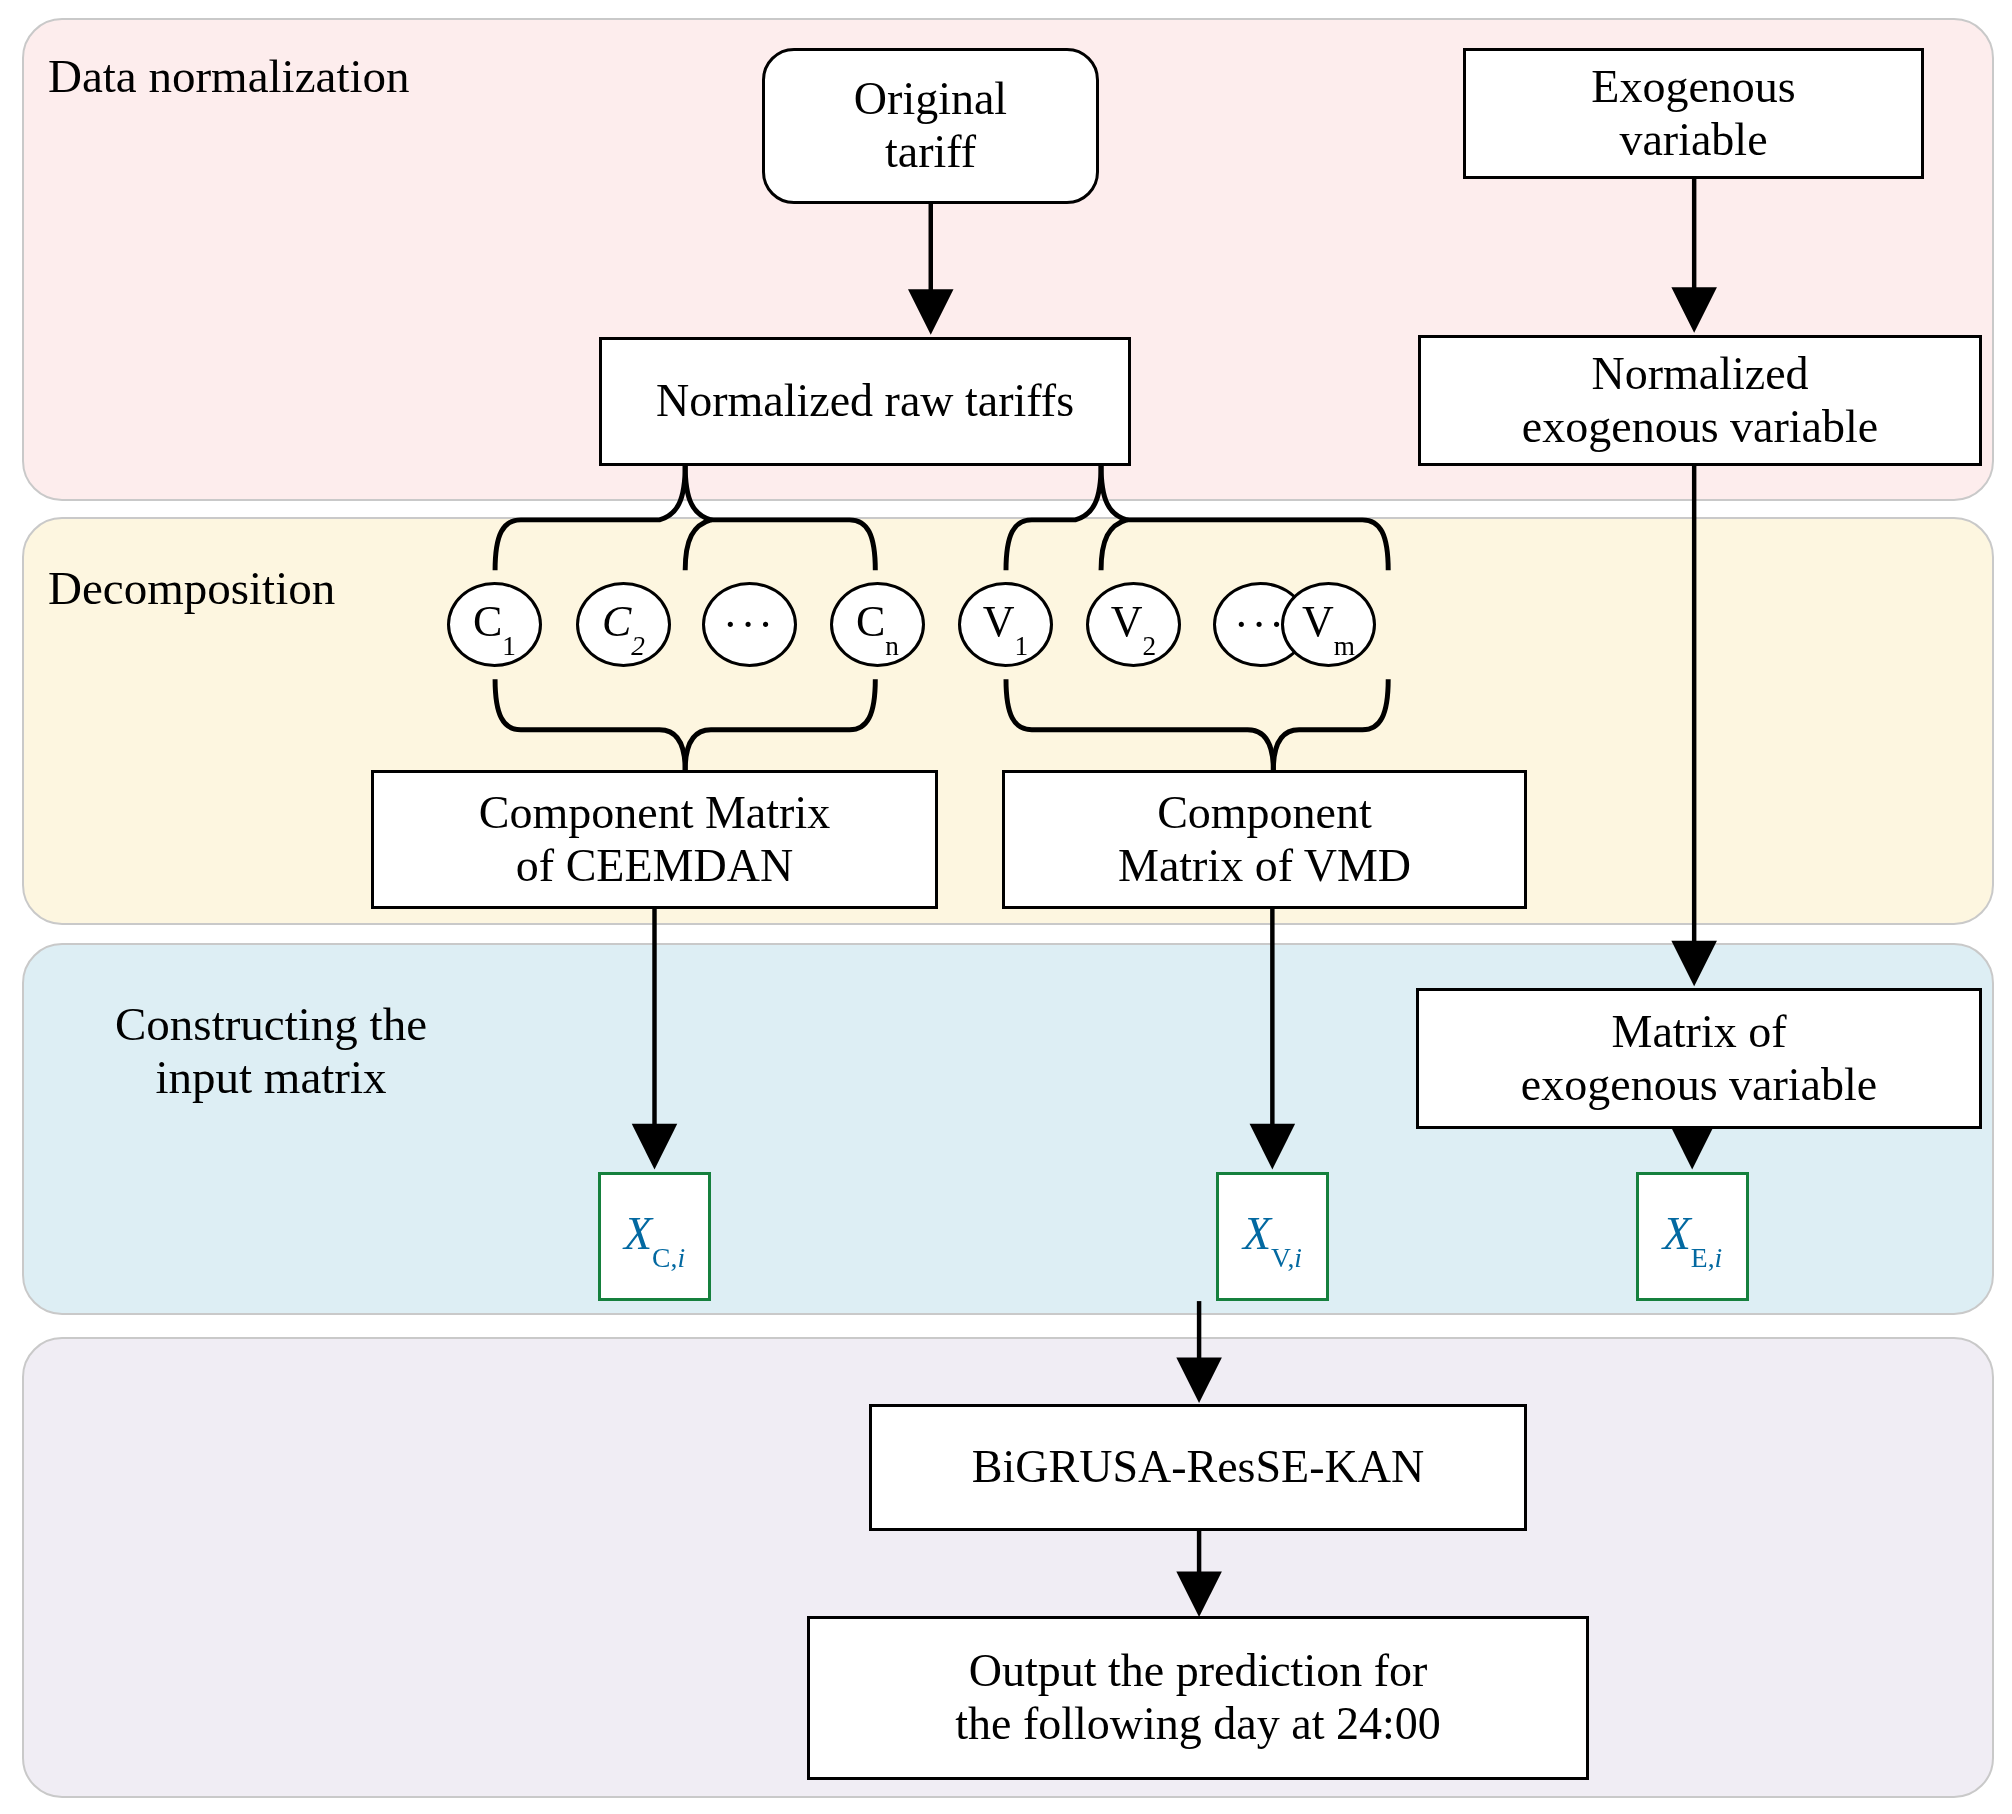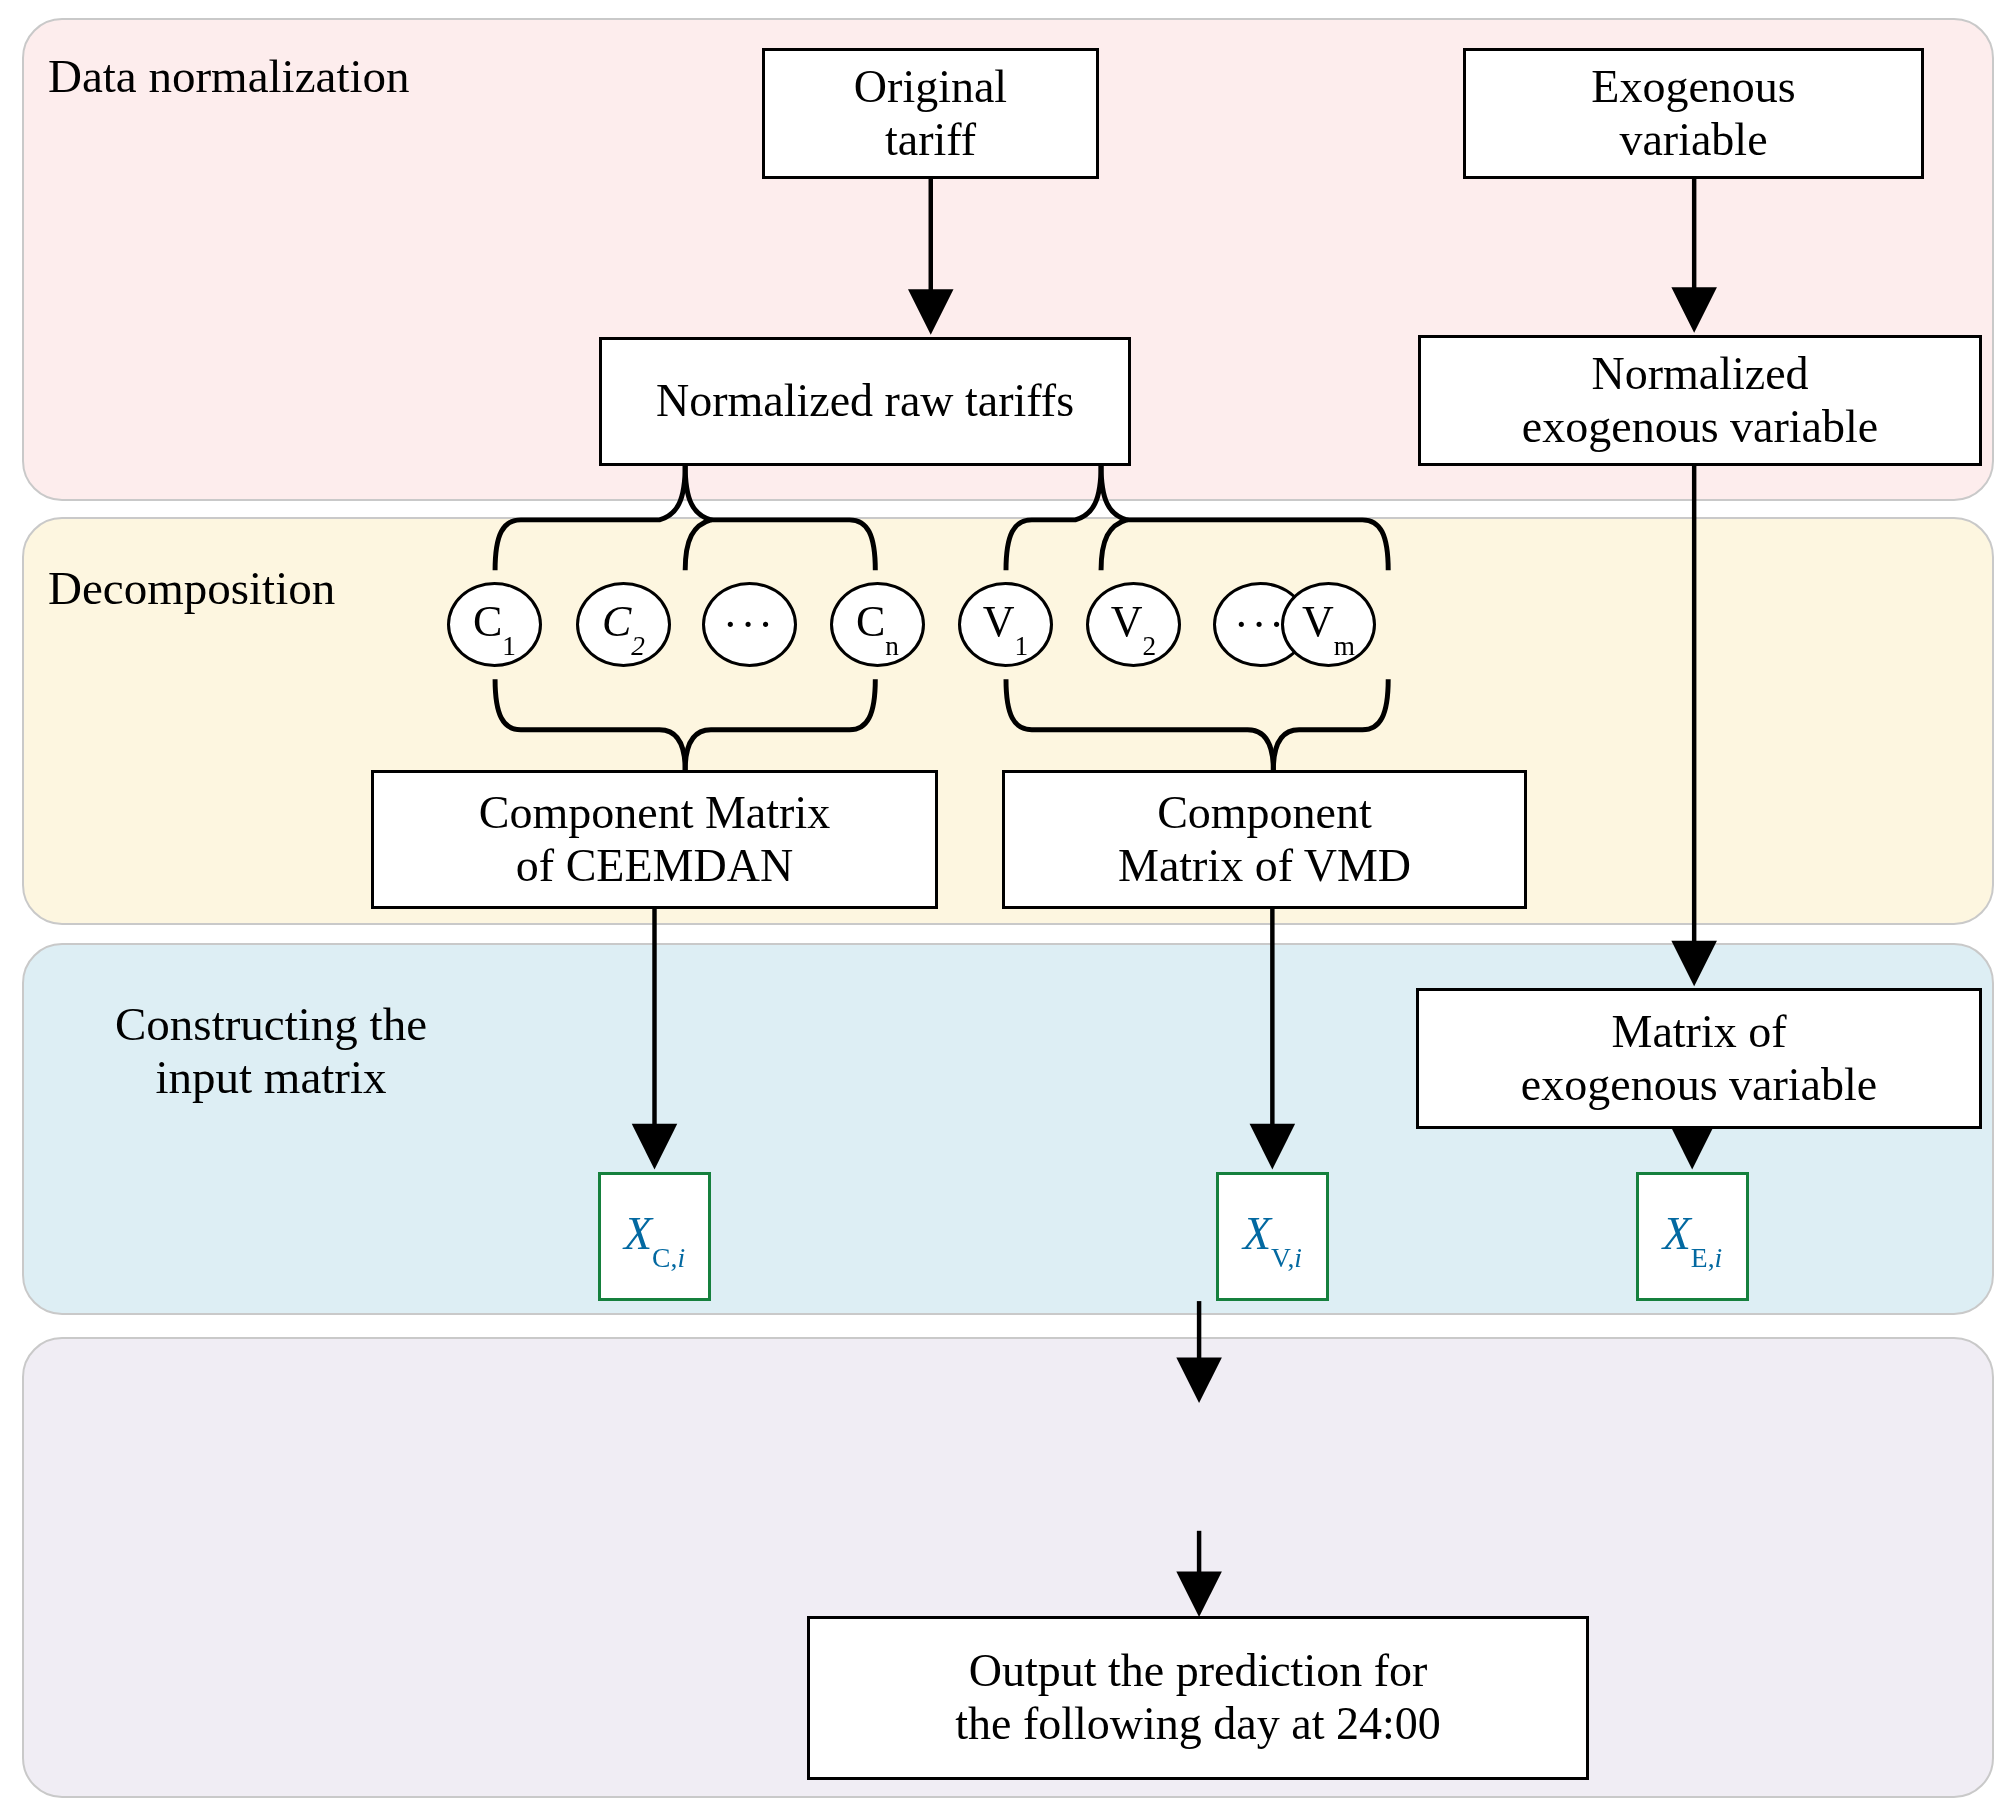--- a/index.html
+++ b/index.html
@@ -49,21 +49,21 @@
     display: flex;
     align-items: center;
     justify-content: center;
     text-align: center;
     line-height: 1.15;
     white-space: pre-line;
     color: #000;
     font-size: 46px;
   }
 
-  #box-original-tariff   { left: 762px;  top: 48px;   width: 337px; height: 131px; }
+  #box-original-tariff   { left: 762px;  top: 48px;   width: 337px; height: 156px; border-radius: 32px; }
   #box-exogenous-var     { left: 1463px; top: 48px;   width: 461px; height: 131px; }
   #box-norm-raw-tariffs  { left: 599px;  top: 337px;  width: 532px; height: 129px; }
   #box-norm-exog-var     { left: 1418px; top: 335px;  width: 564px; height: 131px; }
   #box-cm-ceemdan        { left: 371px;  top: 770px;  width: 567px; height: 139px; }
   #box-cm-vmd            { left: 1002px; top: 770px;  width: 525px; height: 139px; }
   #box-matrix-exog       { left: 1416px; top: 988px;  width: 566px; height: 141px; }
   #box-model             { left: 869px;  top: 1404px; width: 658px; height: 127px; }
   #box-output            { left: 807px;  top: 1616px; width: 782px; height: 164px; }
 
   .xbox {
@@ -241,20 +241,21 @@
 variable</div>
   <div class="nbox" id="box-norm-raw-tariffs">Normalized raw tariffs</div>
   <div class="nbox" id="box-norm-exog-var">Normalized
 exogenous variable</div>
   <div class="nbox" id="box-cm-ceemdan">Component Matrix
 of CEEMDAN</div>
   <div class="nbox" id="box-cm-vmd">Component
 Matrix of VMD</div>
   <div class="nbox" id="box-matrix-exog">Matrix of
 exogenous variable</div>
+  <div class="nbox" id="box-model">BiGRUSA-ResSE-KAN</div>
   <div class="nbox" id="box-output">Output the prediction for
 the following day at 24:00</div>
 
   <div class="xbox" id="box-xc">
     <span class="math-var"><span>X</span><span class="math-sub"><span>C,</span><span class="it">i</span></span></span>
   </div>
   <div class="xbox" id="box-xv">
     <span class="math-var"><span>X</span><span class="math-sub"><span>V,</span><span class="it">i</span></span></span>
   </div>
   <div class="xbox" id="box-xe">

